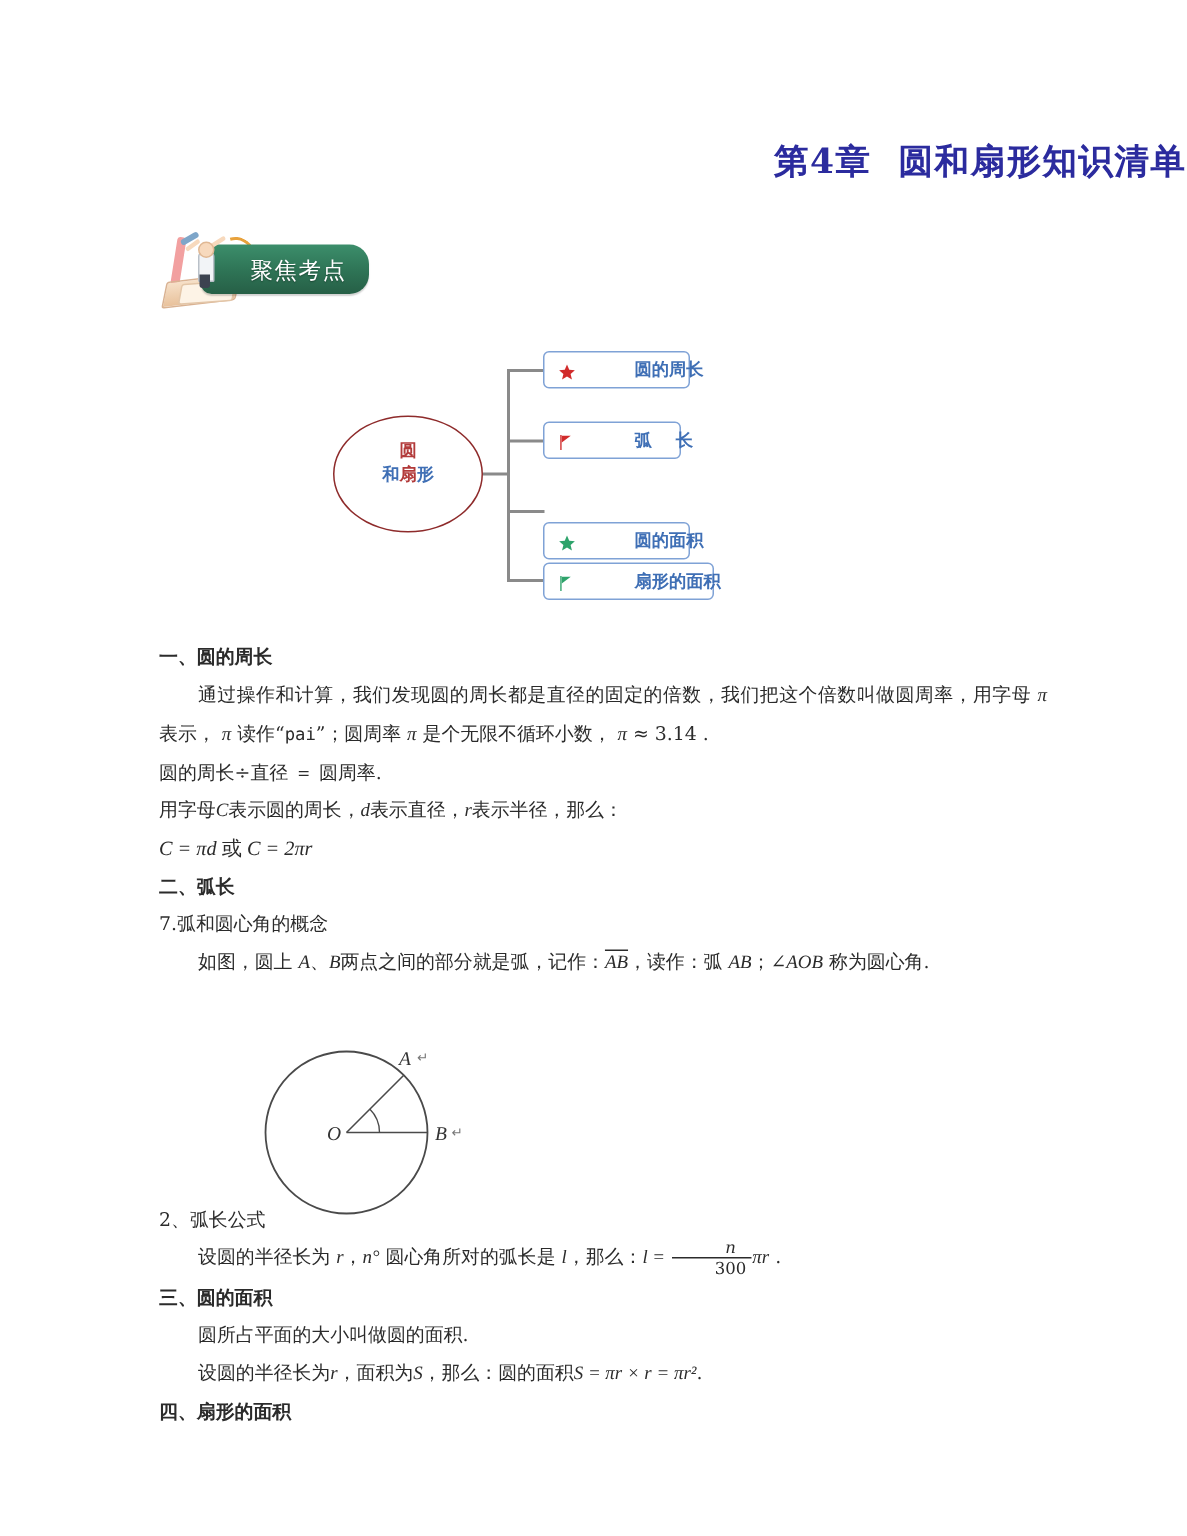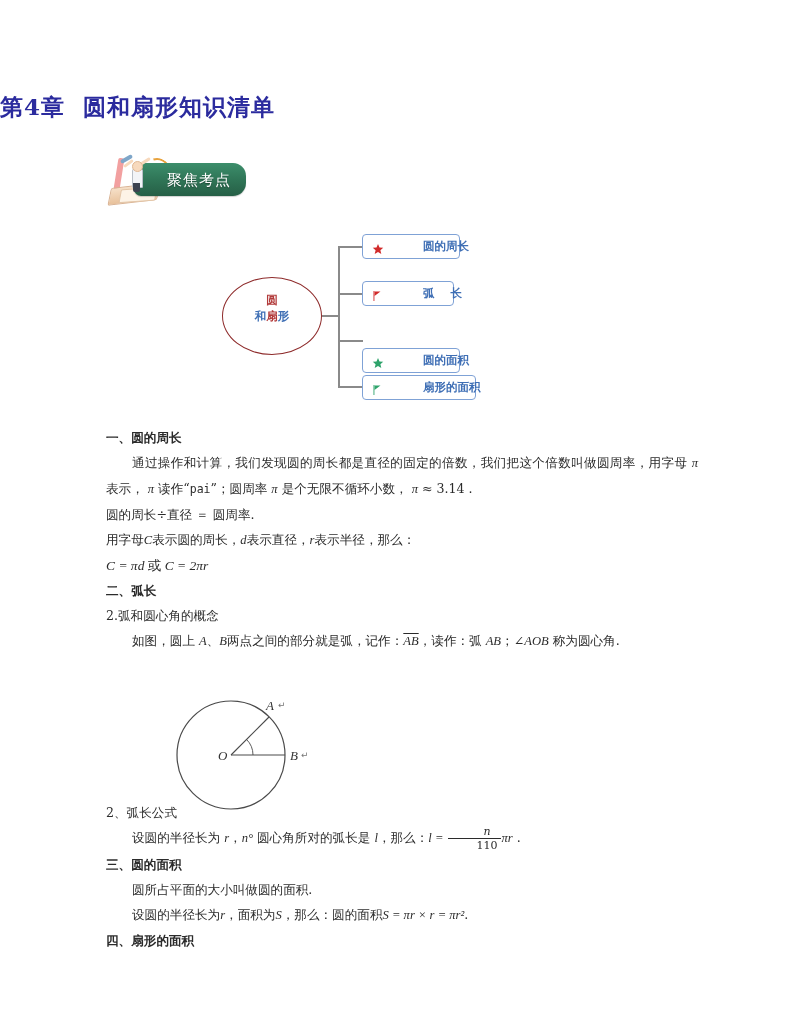--- a/index.html
+++ b/index.html
@@ -15,21 +15,21 @@
     font-family: "Liberation Serif", "DejaVu Serif", serif;
     color: #222;
   }
 
   
   .page-title {
     position: absolute;
     top: 92px;
     left: 0;
     width: 791px;
-    text-align: left;
+    text-align: right;
     font-family: "DejaVu Serif", "Liberation Serif", serif;
     font-size: 23px;
     font-weight: bold;
     color: #2b2b9e;
     letter-spacing: 1px;
     white-space: pre;
   }
 
   
   .badge-wrap {
@@ -393,29 +393,29 @@
   <div class="ln indent just"><span>通过操作和计算，我们发现圆的周长都是直径的固定的倍数，我们把这个倍数叫做圆周率，用字母 </span><span class="mi">π</span><span> 表示， </span><span class="mi">π</span><span> 读作“</span><span class="mono">pai</span><span>”；圆周率 </span><span class="mi">π</span><span> 是个无限不循环小数， </span><span class="mi">π</span><span> ≈ 3.14 .</span></div>
 
   <div class="ln">圆的周长÷直径 ＝ 圆周率.</div>
 
   <div class="ln"><span>用字母</span><span class="mi">C</span><span>表示圆的周长，</span><span class="mi">d</span><span>表示直径，</span><span class="mi">r</span><span>表示半径，那么：</span></div>
 
   <div class="formula-line"><span>C = πd</span><span class="mu"> 或 </span><span>C = 2πr</span></div>
 
   <div class="ln heading">二、弧长</div>
 
-  <div class="ln">2.弧和圆心角的概念</div>
+  <div class="ln">7.弧和圆心角的概念</div>
 
   <div class="ln indent"><span>如图，圆上 </span><span class="mi">A</span><span>、</span><span class="mi">B</span><span>两点之间的部分就是弧，记作：</span><span class="mi" style="text-decoration:overline;">AB</span><span>，读作：弧 </span><span class="mi">AB</span><span>；</span><span class="mi">∠AOB</span><span> 称为圆心角.</span></div>
 
   <div style="height:146px;"></div>
 
   <div class="ln">2、弧长公式</div>
 
-  <div class="ln indent"><span>设圆的半径长为 </span><span class="mi">r</span><span>，</span><span class="mi">n°</span><span> 圆心角所对的弧长是 </span><span class="mi">l</span><span>，那么：</span><span class="mi">l = </span><span class="frac"><span class="num">n</span><span class="den">110</span></span><span class="mi">πr</span><span> .</span></div>
+  <div class="ln indent"><span>设圆的半径长为 </span><span class="mi">r</span><span>，</span><span class="mi">n°</span><span> 圆心角所对的弧长是 </span><span class="mi">l</span><span>，那么：</span><span class="mi">l = </span><span class="frac"><span class="num">n</span><span class="den">300</span></span><span class="mi">πr</span><span> .</span></div>
 
   <div class="ln heading">三、圆的面积</div>
 
   <div class="ln indent">圆所占平面的大小叫做圆的面积.</div>
 
   <div class="ln indent"><span>设圆的半径长为</span><span class="mi">r</span><span>，面积为</span><span class="mi">S</span><span>，那么：圆的面积</span><span class="mi">S = πr × r = πr²</span><span>.</span></div>
 
   <div class="ln heading">四、扇形的面积</div>
 </div>
 

